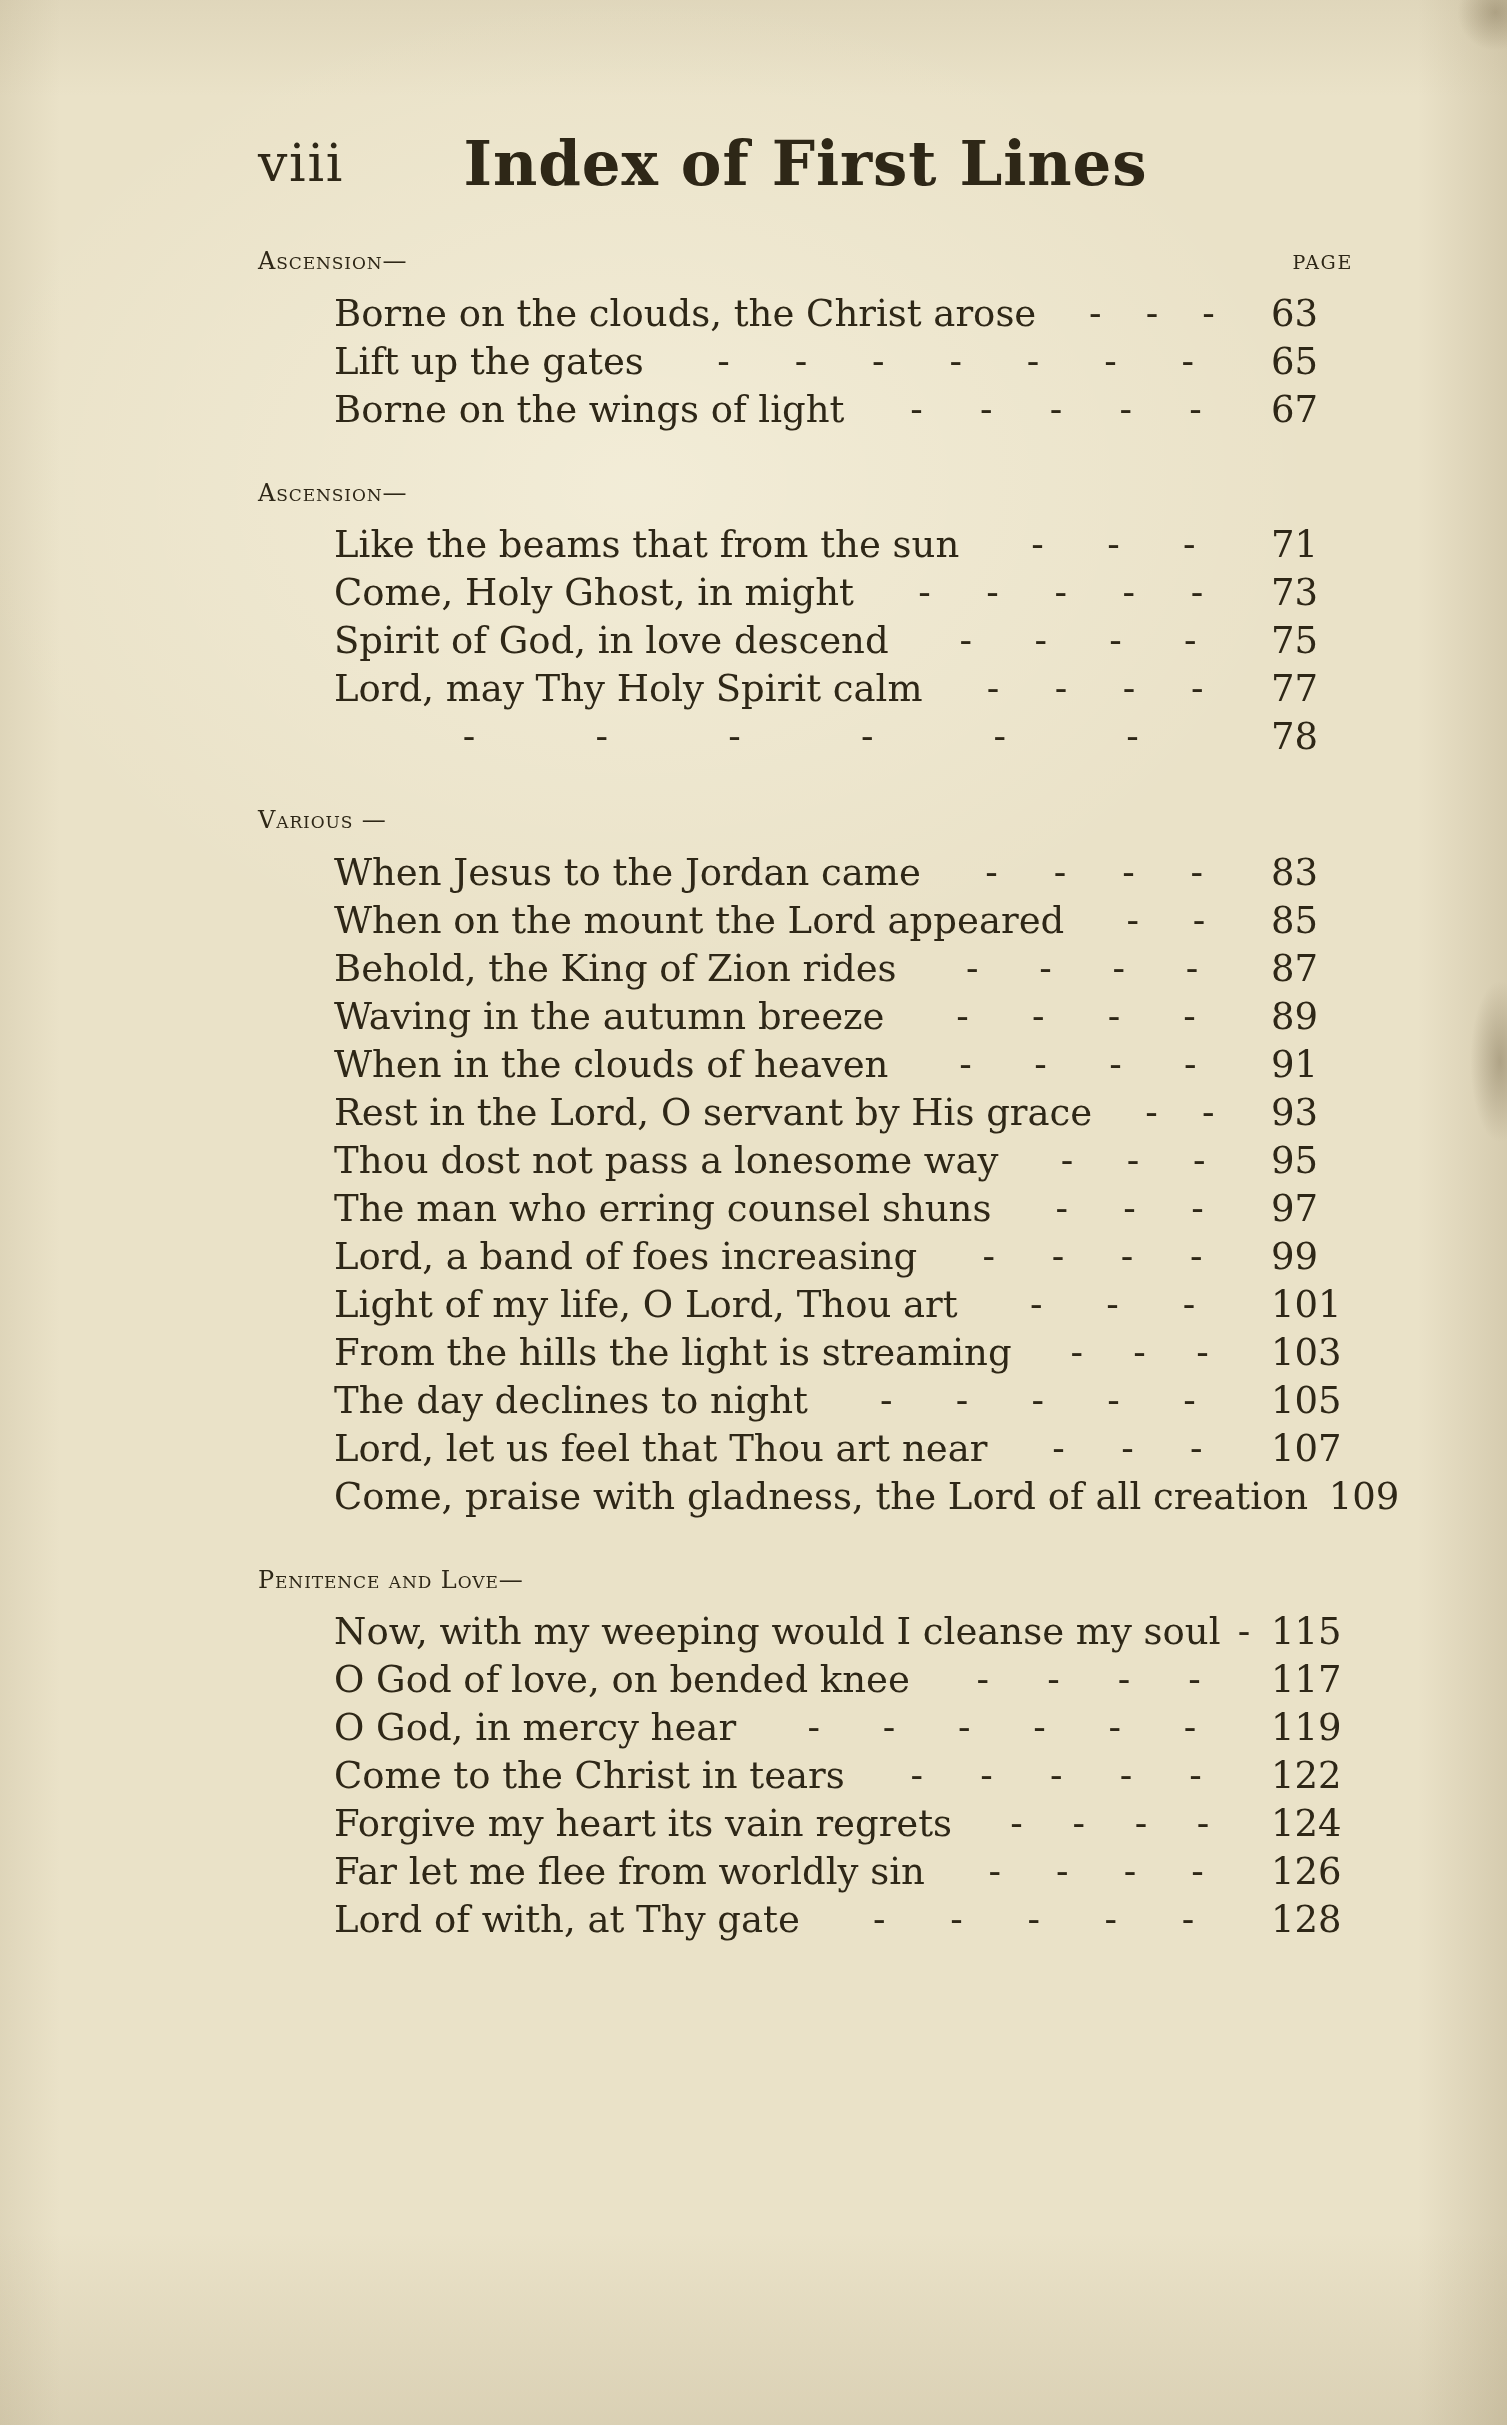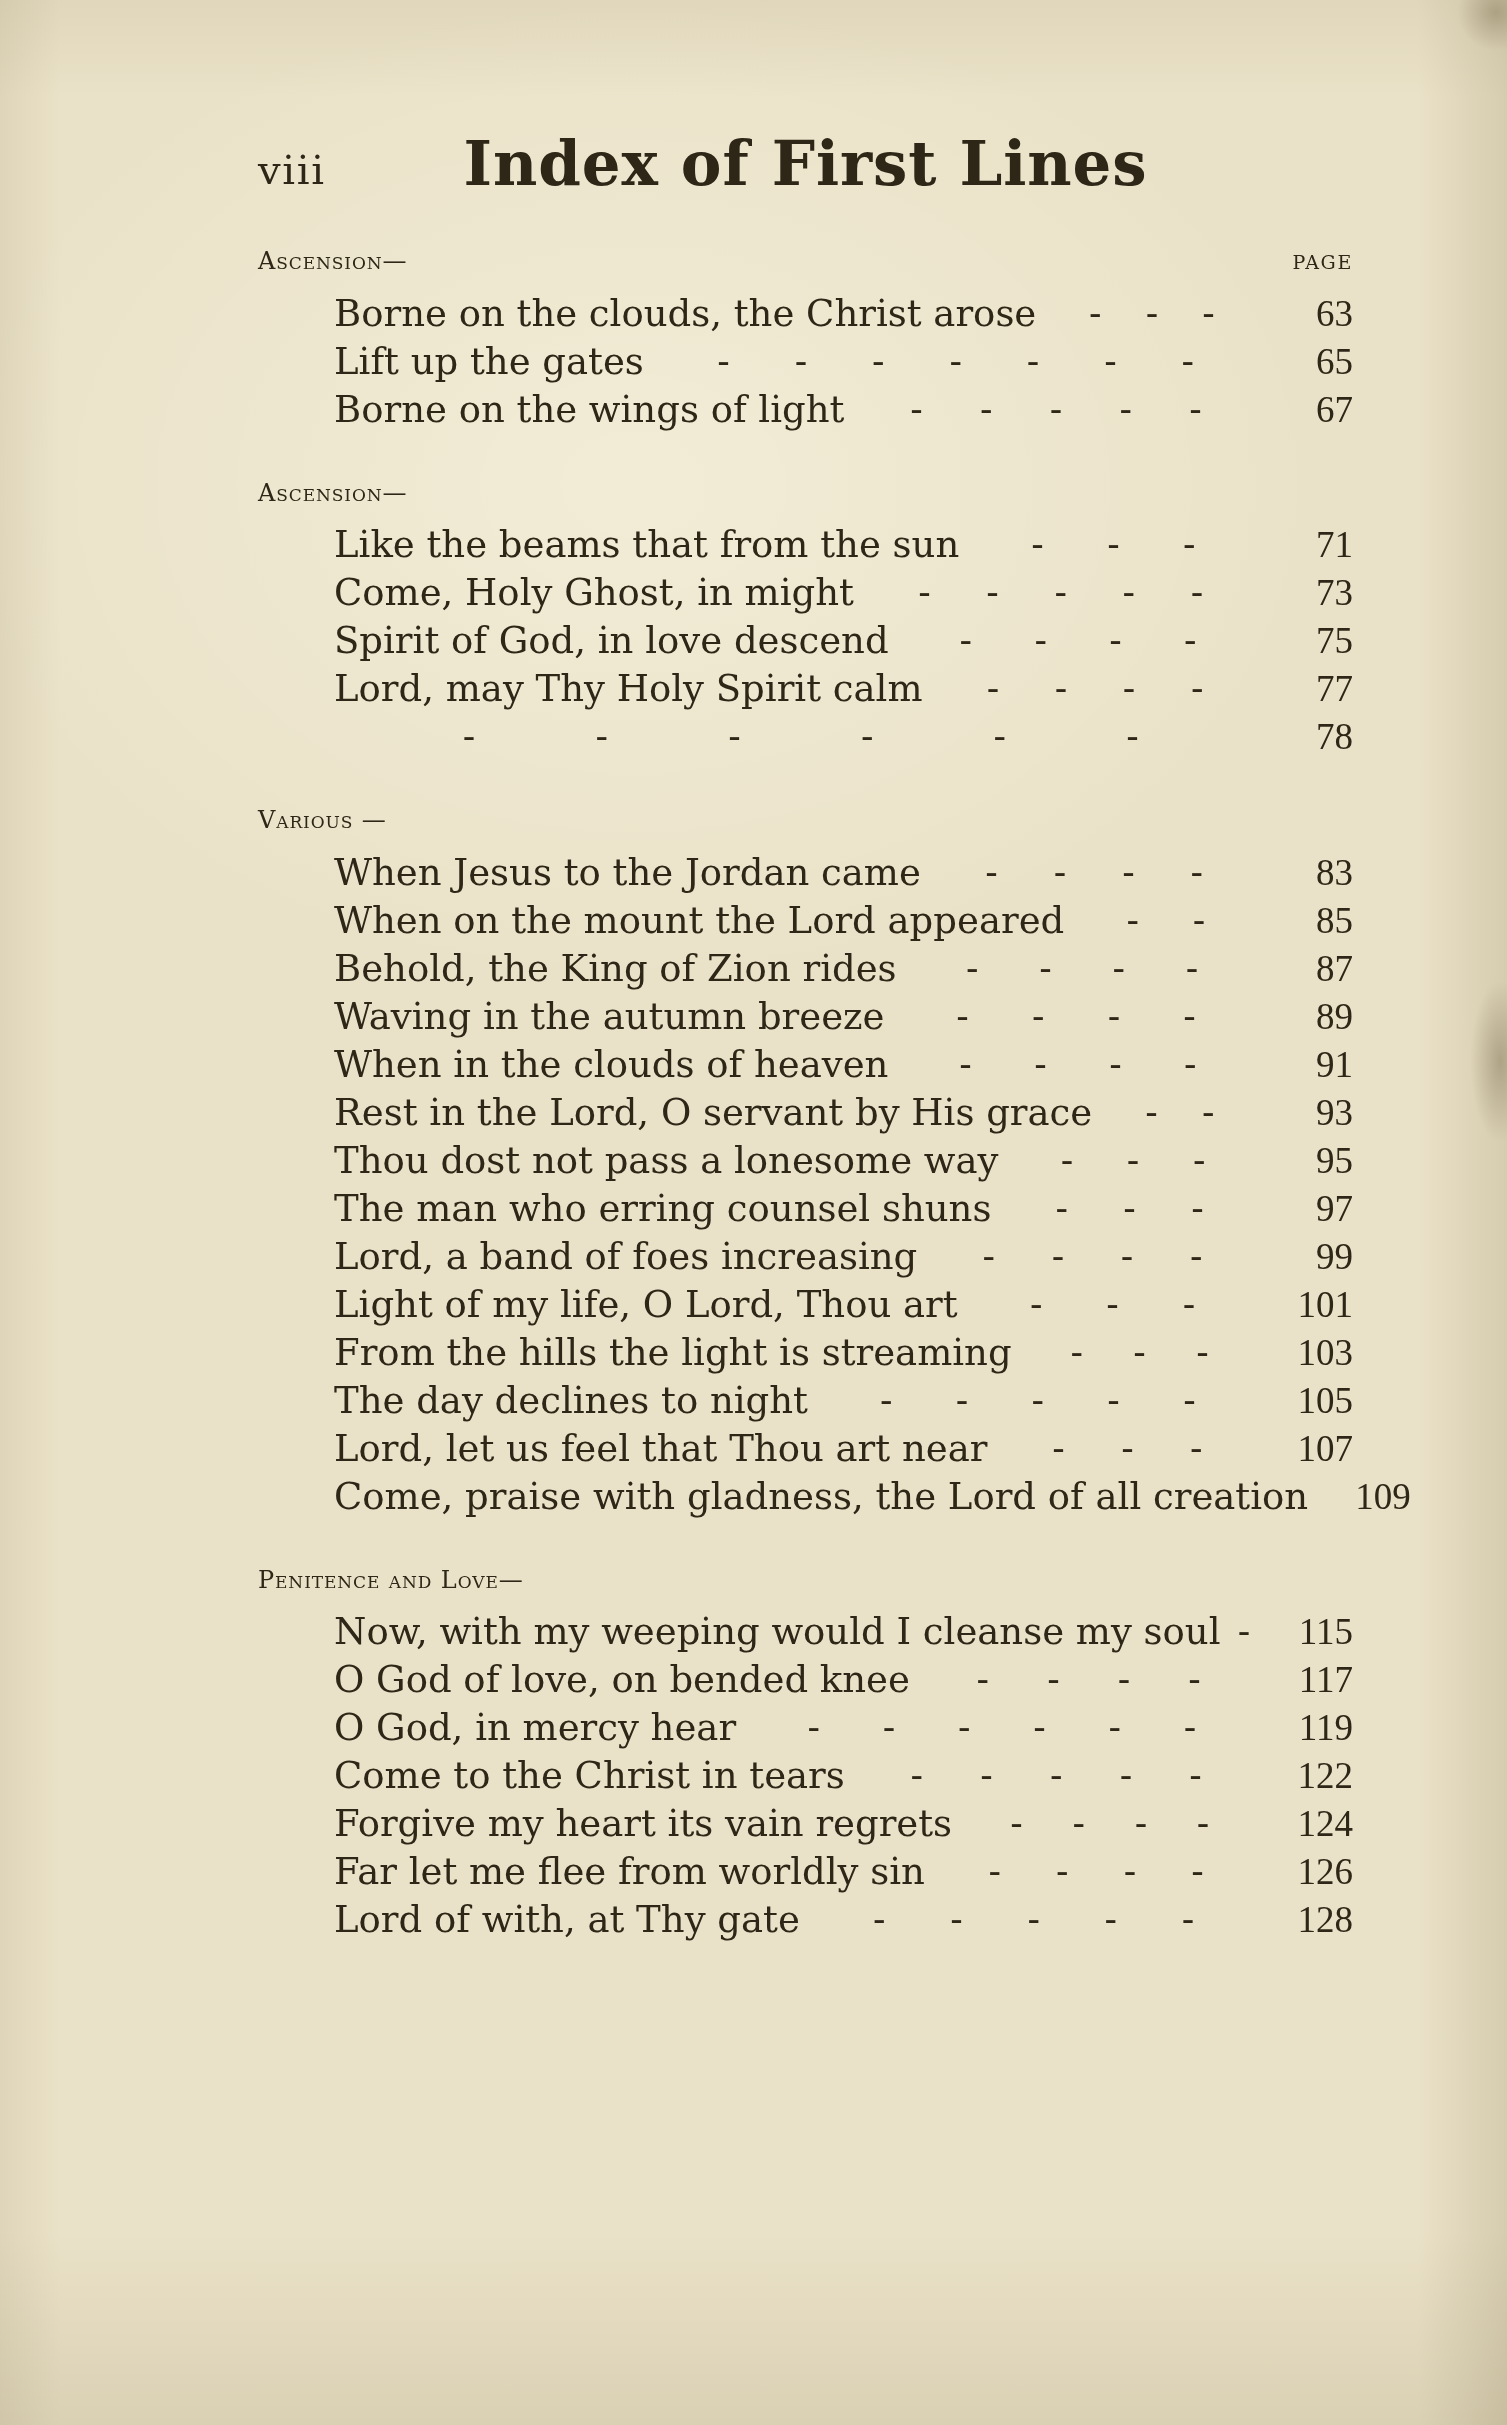--- a/index.html
+++ b/index.html
@@ -44,21 +44,21 @@
   }
   .page-header {
     position: relative;
     height: 69px;
     margin-bottom: 40px;
   }
   .folio {
     position: absolute;
     left: 0;
     bottom: 5.2px;
-    font-size: 40px;
+    font-size: 52px;
     letter-spacing: 1.7px;
   }
   .title {
     text-align: center;
     font-size: 61px;
     font-weight: bold;
     letter-spacing: 0.9px;
     line-height: 69px;
   }
   .section { margin-top: 36px; }
@@ -93,23 +93,22 @@
     display: flex;
     justify-content: space-evenly;
     align-items: baseline;
     margin: 0 12px 0 8.6px;
     min-width: 0;
     overflow: hidden;
   }
   .dash { }
   .entry-page {
     min-width: 82px;
-    text-align: right;
+    text-align: left;
     white-space: nowrap;
-    font-family: Liberation Serif, serif;
   }
 </style>
 </head>
 <body>
 
 <div class="page">
   <div class="stain-corner"></div>
   <div class="stain-right"></div>
   <div class="content">
     <header class="page-header">

